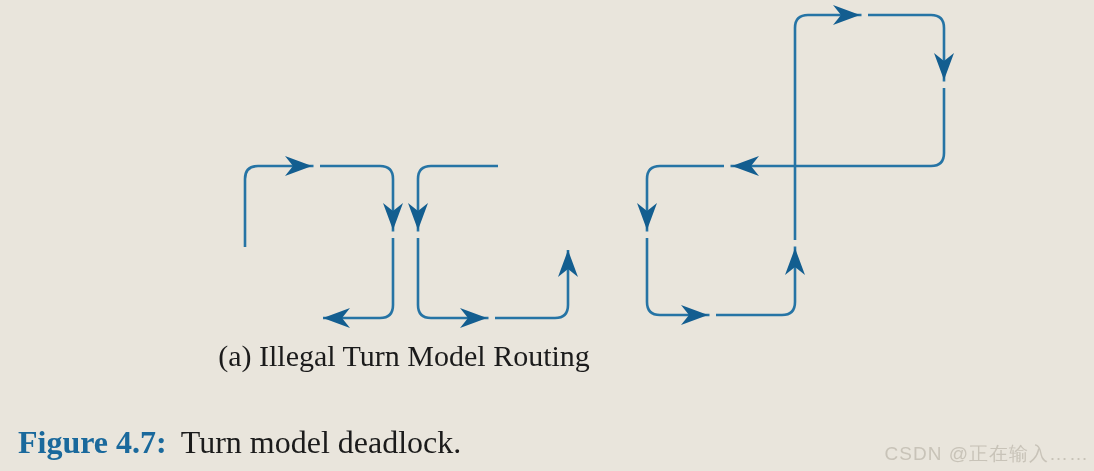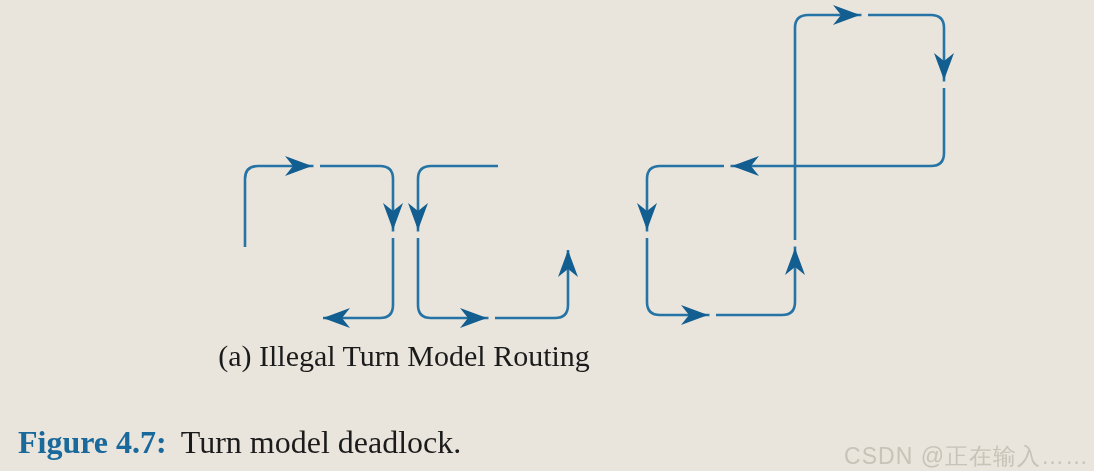--- a/index.html
+++ b/index.html
@@ -39,21 +39,21 @@
   }
   #figure-caption .fig-label{
     color:var(--figlabel);
     font-weight:bold;
     margin-right:14px;
   }
   #watermark{
     position:absolute;
     right:5px;top:441px;
     font-family:"Liberation Sans", sans-serif;
-    font-size:23px;
+    font-size:19px;
     color:var(--watermark);
     letter-spacing:1px;
     white-space:nowrap;
   }
 </style>
 </head>
 <body>
 
 <div id="page">
 

